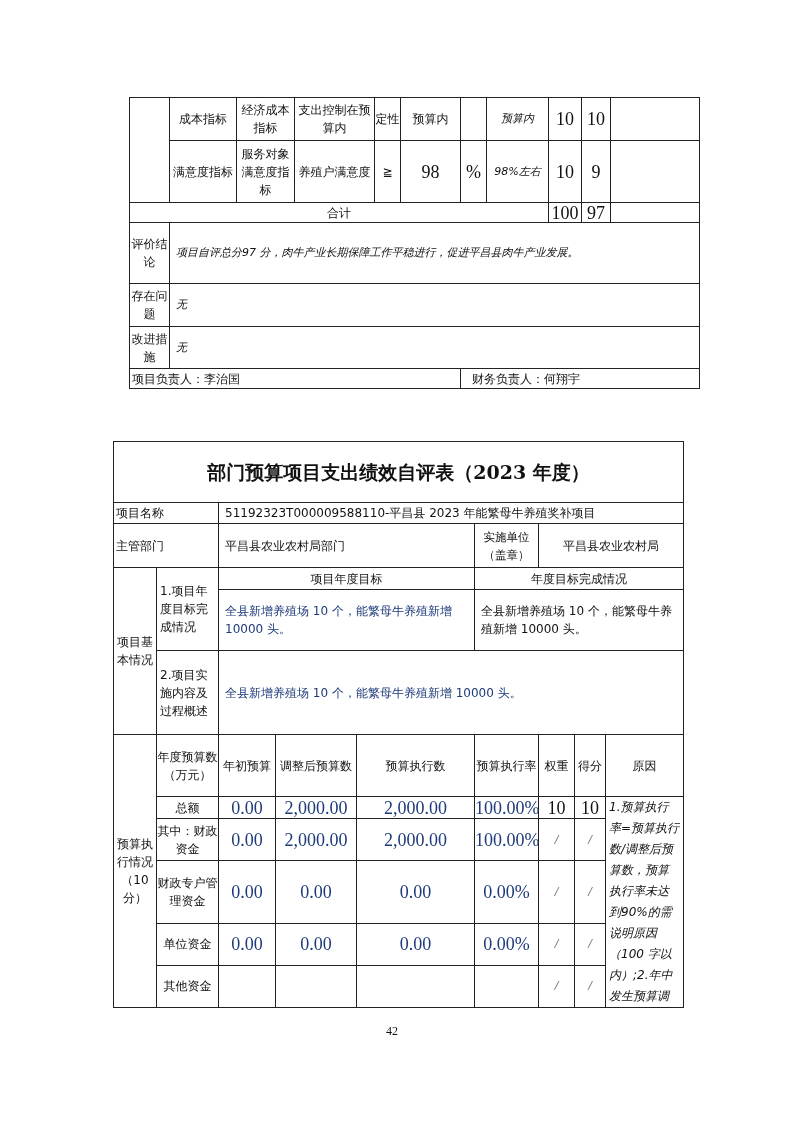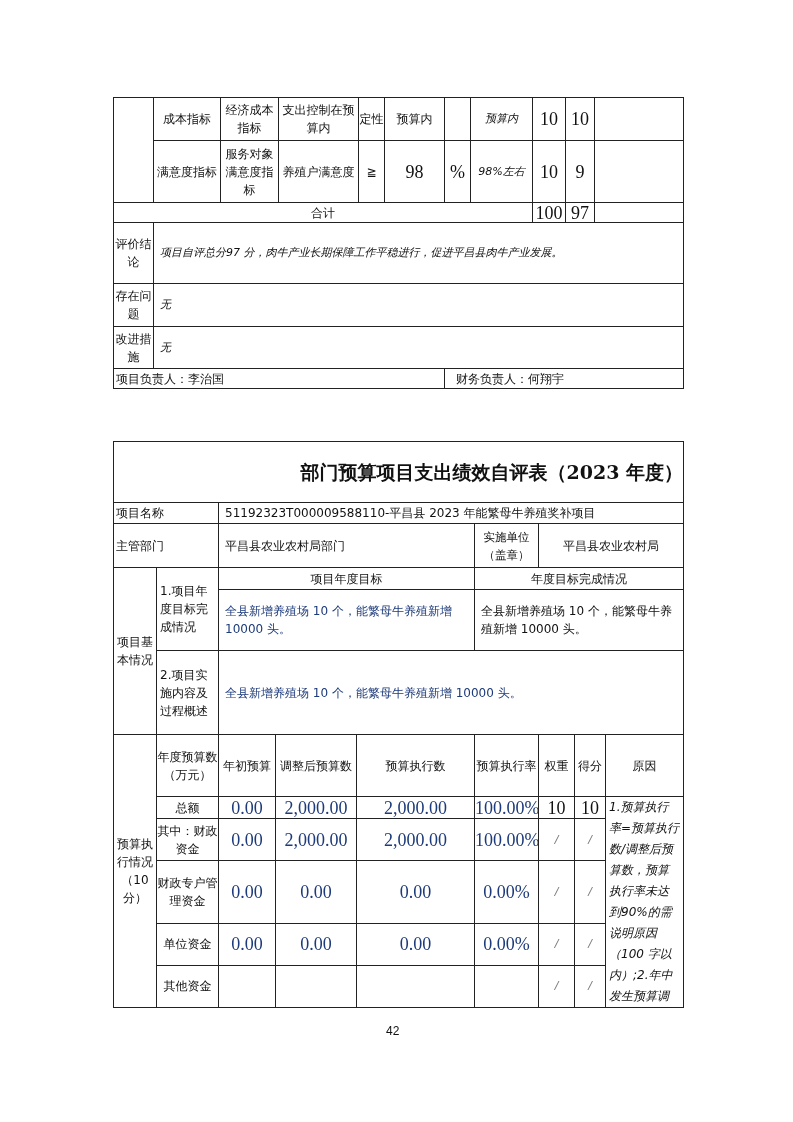--- a/index.html
+++ b/index.html
@@ -2,25 +2,25 @@
 <html><head>
 <meta charset="utf-8">
 <style>
   html,body{margin:0;padding:0;background:#fff;}
   body{width:793px;height:1122px;position:relative;font-family:"DejaVu Sans","Liberation Sans",sans-serif;color:#111;overflow:hidden;}
   table{border-collapse:collapse;position:absolute;table-layout:fixed;}
   td{border:1px solid #222;padding:0;font-size:12px;line-height:18px;text-align:center;vertical-align:middle;overflow:hidden;}
   .num{font-family:"Liberation Serif","DejaVu Serif",serif;font-size:18px;}
   .it{font-style:italic;font-size:11px;}
   .left{text-align:left;padding-left:6px;}
-  #t1{left:113px;top:97px;width:570px;}
+  #t1{left:129px;top:97px;width:570px;}
   #t2{left:113px;top:441px;width:570px;}
-  .title{font-family:"DejaVu Serif","Liberation Serif",serif;font-weight:bold;font-size:19px;height:60px;text-align:right;}
+  .title{font-family:"DejaVu Serif","Liberation Serif",serif;font-weight:bold;font-size:19px;height:60px;}
   .blue{color:#1d3a7a;}
-  #page-num{position:absolute;left:386px;top:1024px;font-family:Liberation Sans, sans-serif;font-size:12px;}
+  #page-num{position:absolute;left:386px;top:1024px;font-family:Liberation Serif, serif;font-size:12px;}
   .small{font-size:11.5px;}
 </style>
 </head>
 <body>
 
 <table id="t1">
   <colgroup>
     <col style="width:40px">
       <col style="width:67px">
       <col style="width:58px">

